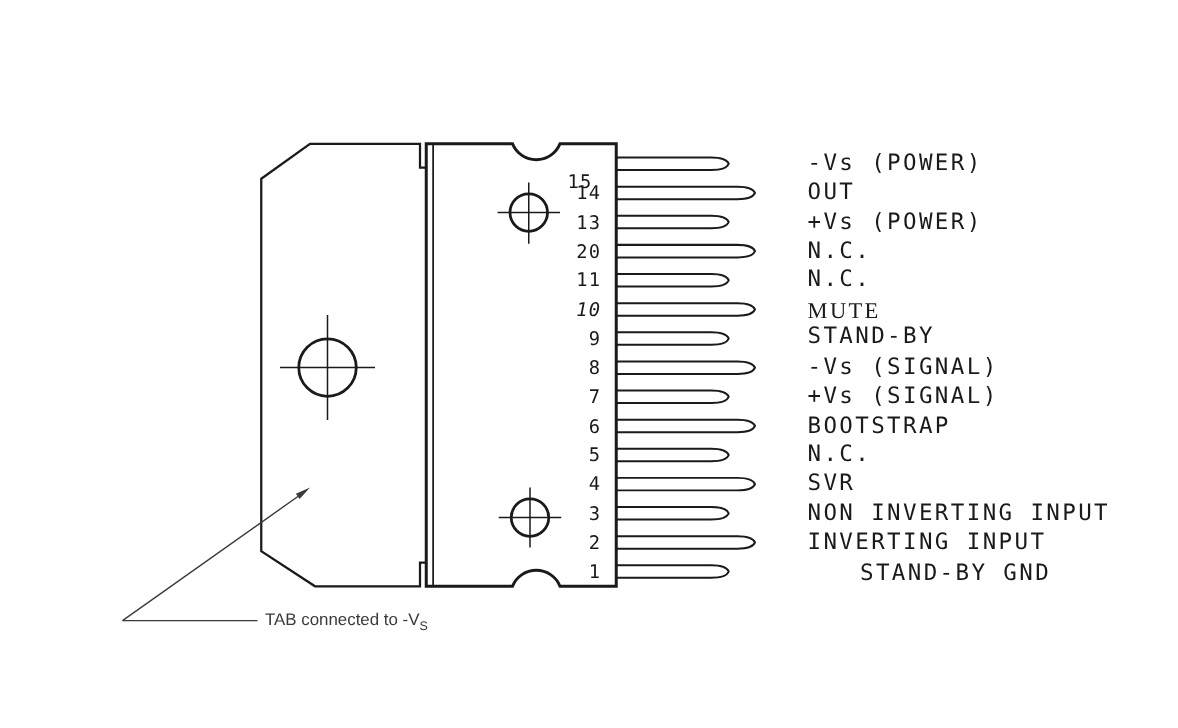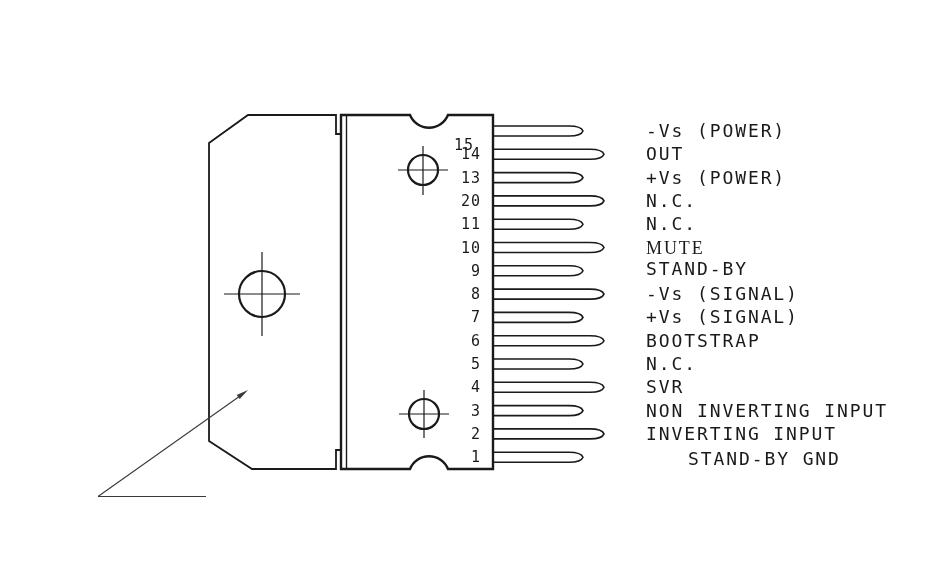--- a/index.html
+++ b/index.html
@@ -103,21 +103,21 @@
     <line class="leader" x1="98" y1="496.5" x2="240" y2="396"></line>
     <polygon class="arrowhead" points="248,390 239.7,399.1 236.7,394.9"></polygon>
   </svg>
 
   <div id="pin-numbers">
       <div class="pin-number" style="top: 136px; text-align: center;">15</div>
       <div class="pin-number" style="top: 145.3px;">14</div>
       <div class="pin-number" style="top: 168.6px;">13</div>
       <div class="pin-number" style="top: 191.9px;">20</div>
       <div class="pin-number" style="top: 215.2px;">11</div>
-      <div class="pin-number" style="top: 238.5px;">10</div>
+      <div class="pin-number" style="top: 238.5px; font-style: italic;">10</div>
       <div class="pin-number" style="top: 261.8px;">9</div>
       <div class="pin-number" style="top: 285.1px;">8</div>
       <div class="pin-number" style="top: 308.4px;">7</div>
       <div class="pin-number" style="top: 331.7px;">6</div>
       <div class="pin-number" style="top: 355px;">5</div>
       <div class="pin-number" style="top: 378.3px;">4</div>
       <div class="pin-number" style="top: 401.6px;">3</div>
       <div class="pin-number" style="top: 424.9px;">2</div>
       <div class="pin-number" style="top: 448.2px;">1</div>
     </div>
@@ -132,14 +132,17 @@
       <div class="pin-label" style="top: 285.1px;">-Vs (SIGNAL)</div>
       <div class="pin-label" style="top: 308.4px;">+Vs (SIGNAL)</div>
       <div class="pin-label" style="top: 331.7px;">BOOTSTRAP</div>
       <div class="pin-label" style="top: 355px;">N.C.</div>
       <div class="pin-label" style="top: 378.3px;">SVR</div>
       <div class="pin-label" style="top: 401.6px;">NON INVERTING INPUT</div>
       <div class="pin-label" style="top: 424.9px;">INVERTING INPUT</div>
       <div class="pin-label" style="top: 450px; margin-left: 42px;">STAND-BY GND</div>
     </div>
 
+  <div class="tab-note">
+    <span>TAB connected to -V</span><sub>S</sub>
+  </div>
 
 </div>
 
 </body></html>

